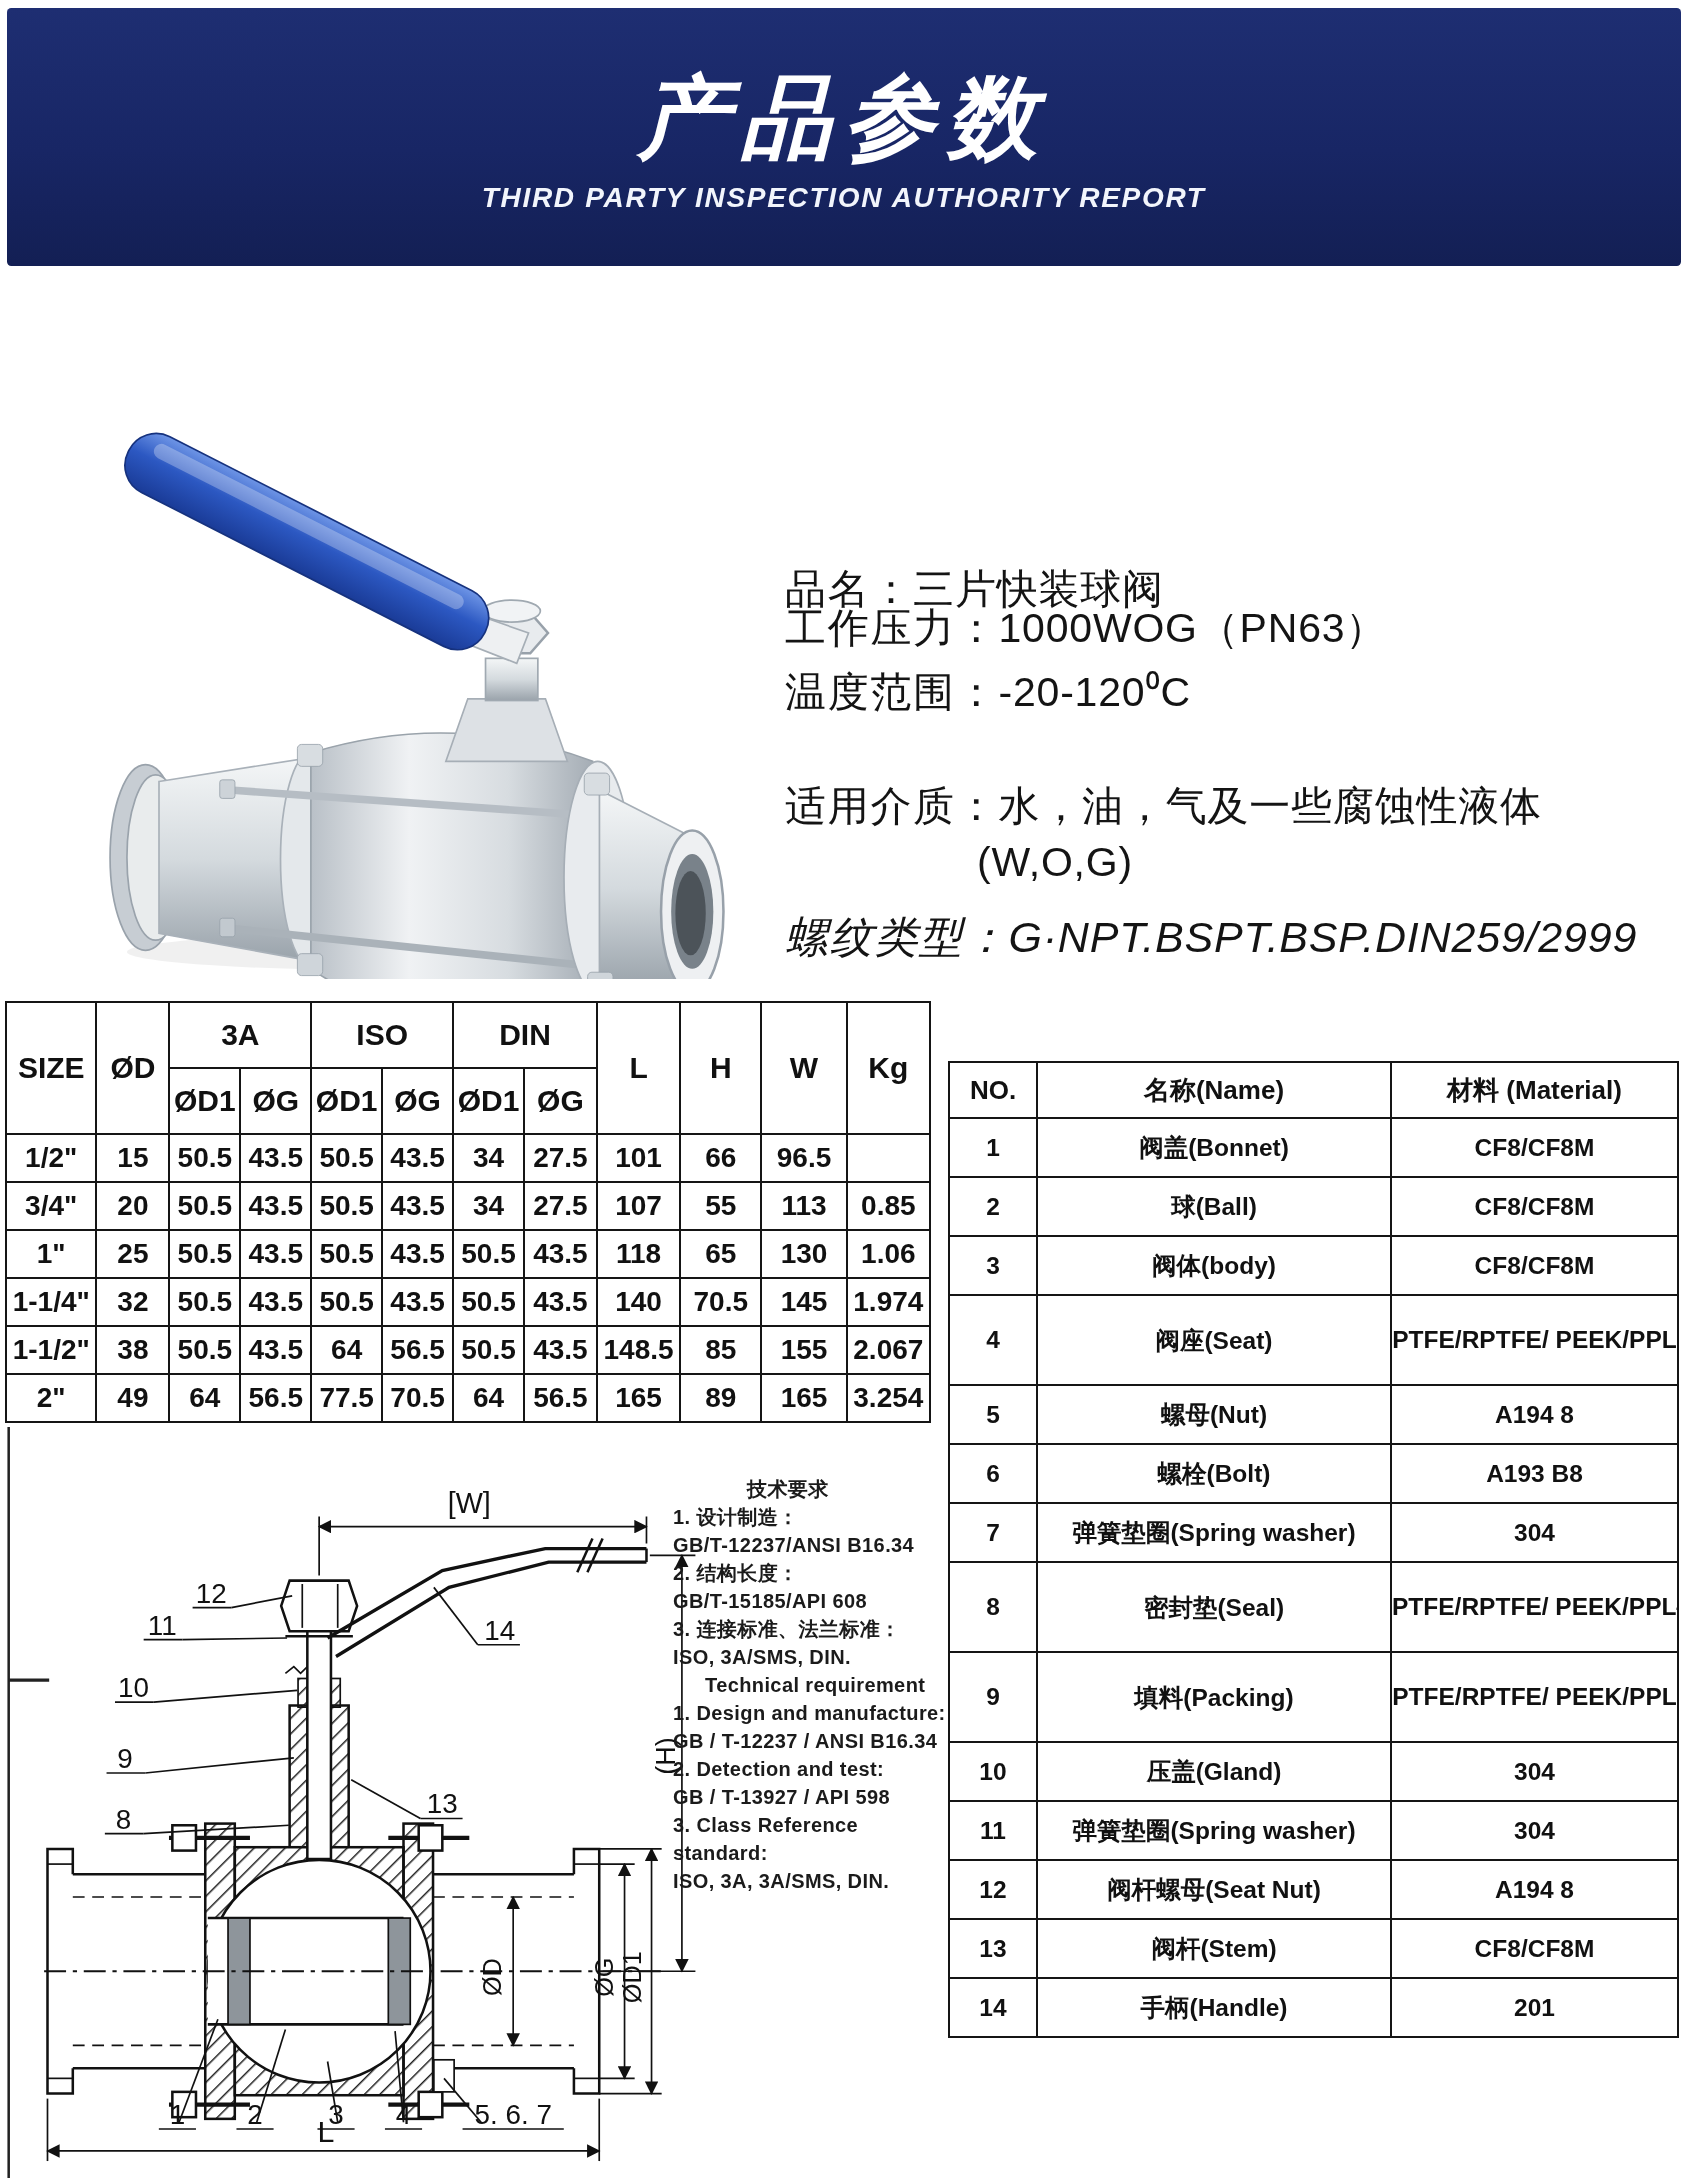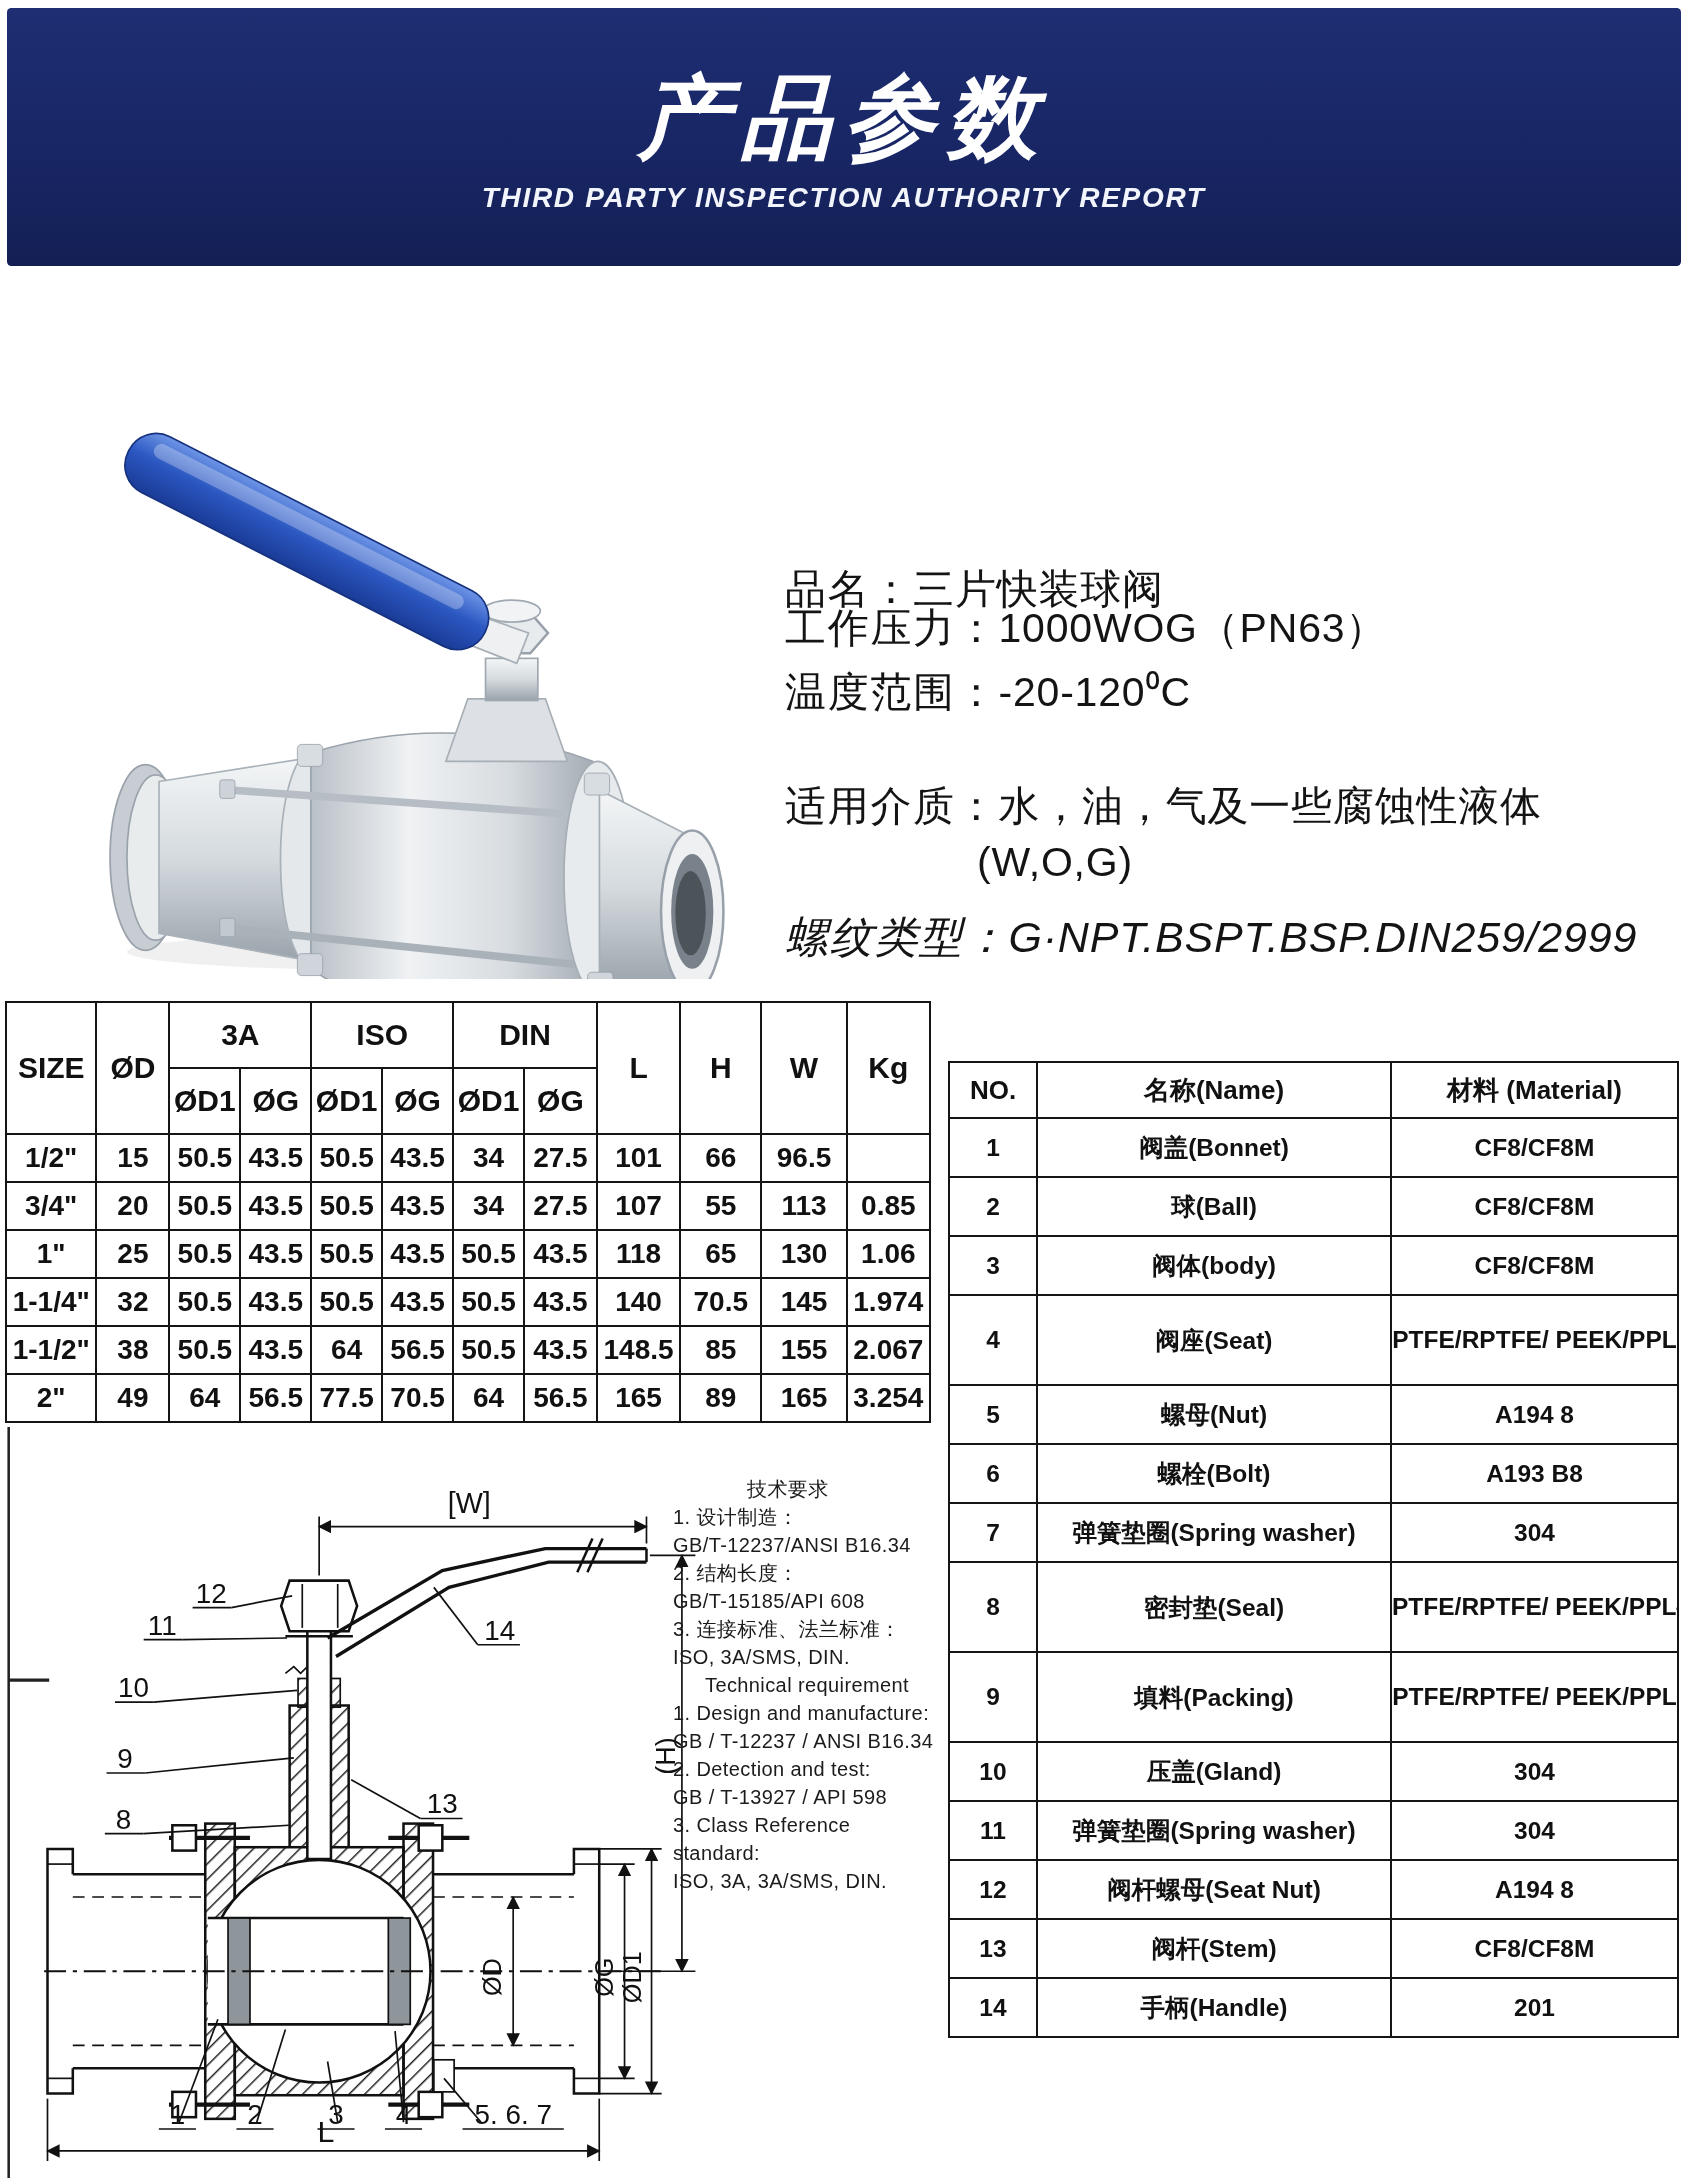--- a/index.html
+++ b/index.html
@@ -33,21 +33,21 @@
   #size-table{position:absolute;left:5px;top:1001px;width:926px;}
   #size-table th{font-size:30px;font-weight:600;height:64px;}
   #size-table td{font-size:28px;font-weight:600;height:46px;}
   #mat-table{position:absolute;left:948px;top:1061px;width:729px;}
   #mat-table th{font-size:26px;font-weight:600;height:54px;}
   #mat-table td{font-size:24.5px;font-weight:600;height:57px;}
   #mat-table tr.tall td{height:88px;}
 
   
   .notes{position:absolute;left:673px;top:1475px;width:291px;
-         font-size:20px;line-height:28px;font-weight:400;color:#1b1b1b;
+         font-size:20px;line-height:28px;font-weight:700;color:#1b1b1b;
          letter-spacing:0.4px;filter:blur(0.5px);}
   .notes .nt{white-space:nowrap;}
   .notes .nt-center{text-indent:74px;}
   .notes .nt-indent{text-indent:32px;}
 
   
   #photo{position:absolute;left:51px;top:363px;}
   #drawing{position:absolute;left:6.7px;top:1427px;}
   svg text{font-family:"Liberation Sans", sans-serif;}
 </style>

